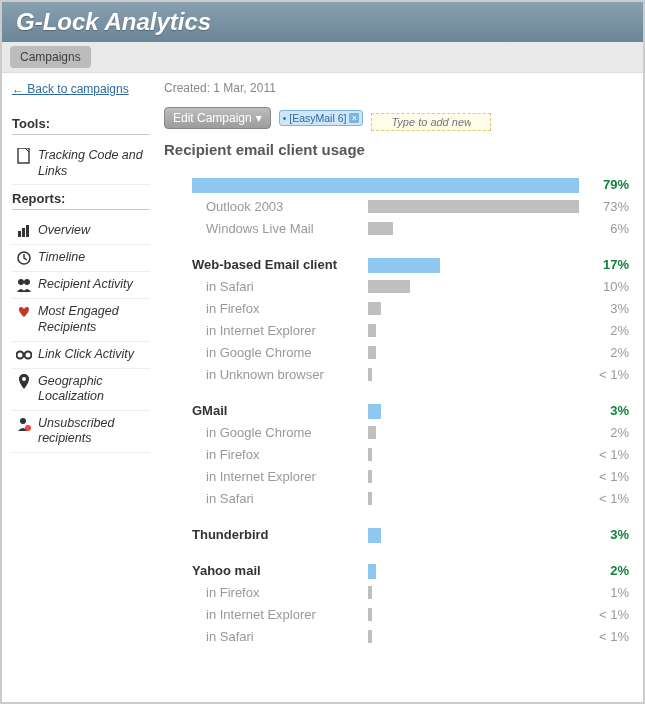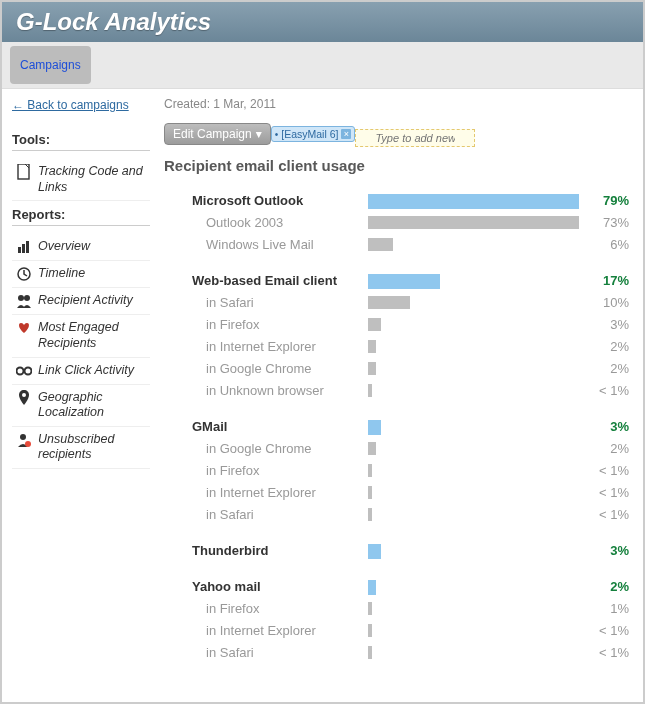--- a/index.html
+++ b/index.html
@@ -25,22 +25,22 @@
     text-shadow: 0 1px 1px rgba(0,0,0,.3);
   }
   .topnav {
     background: #e9e9e9;
     padding: 4px 8px;
     border-bottom: 1px solid #ddd;
   }
   .topnav .tab {
     display: inline-block;
     background: #bcbcbc;
-    color: #1d4ed8;
-    padding: 12px 10px;
+    color: #404040;
+    padding: 4px 10px;
     border-radius: 4px;
     font-size: 12px;
   }
   .content {
     display: flex;
     padding: 8px 10px 10px 10px;
   }
   .left {
     width: 146px;
     flex-shrink: 0;
@@ -92,20 +92,21 @@
     margin-bottom: 2px;
   }
   .created {
     font-size: 12px;
     color: #888;
     margin-bottom: 10px;
   }
   .toolbar {
     display: flex;
     align-items: center;
+    gap: 8px;
     margin-bottom: 10px;
   }
   .editbtn {
     background: linear-gradient(#bdbdbd,#9c9c9c);
     color: #fff;
     border: 1px solid #888;
     border-radius: 4px;
     padding: 3px 8px;
     font-size: 12px;
     cursor: pointer;
@@ -289,21 +290,20 @@
         <span class="x">×</span>
       </span>
       <input class="addtag" placeholder="Type to add new tag" style="">
     </div>
 
     <div class="subtitle">Recipient email client usage</div>
 
     <div class="clients" id="clients">
         <div class="group">
           <div class="row top">
-            <div class="label">Microsoft Outlook</div>
             <div class="barwrap">
               <div class="bar" style="width:158%;max-width:100%"></div>
             </div>
             <div class="pct">79%</div>
           </div>
           <div class="row">
             <div class="label sublabel">Outlook 2003</div>
             <div class="barwrap">
               <div class="bar" style="width:146%;max-width:100%"></div>
             </div>

